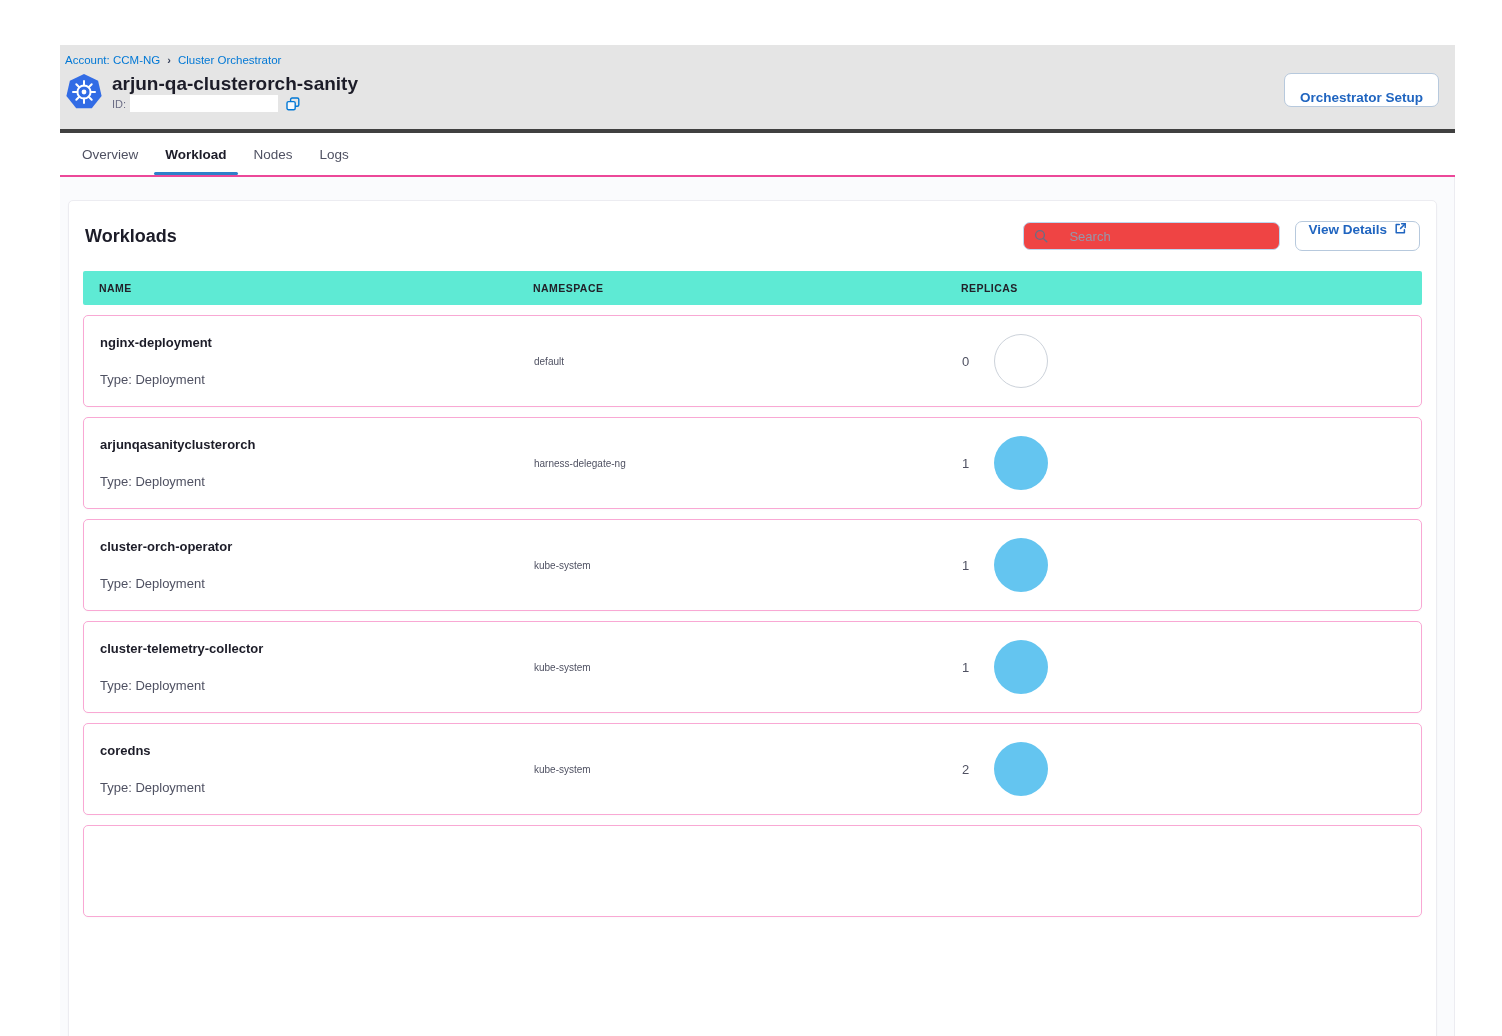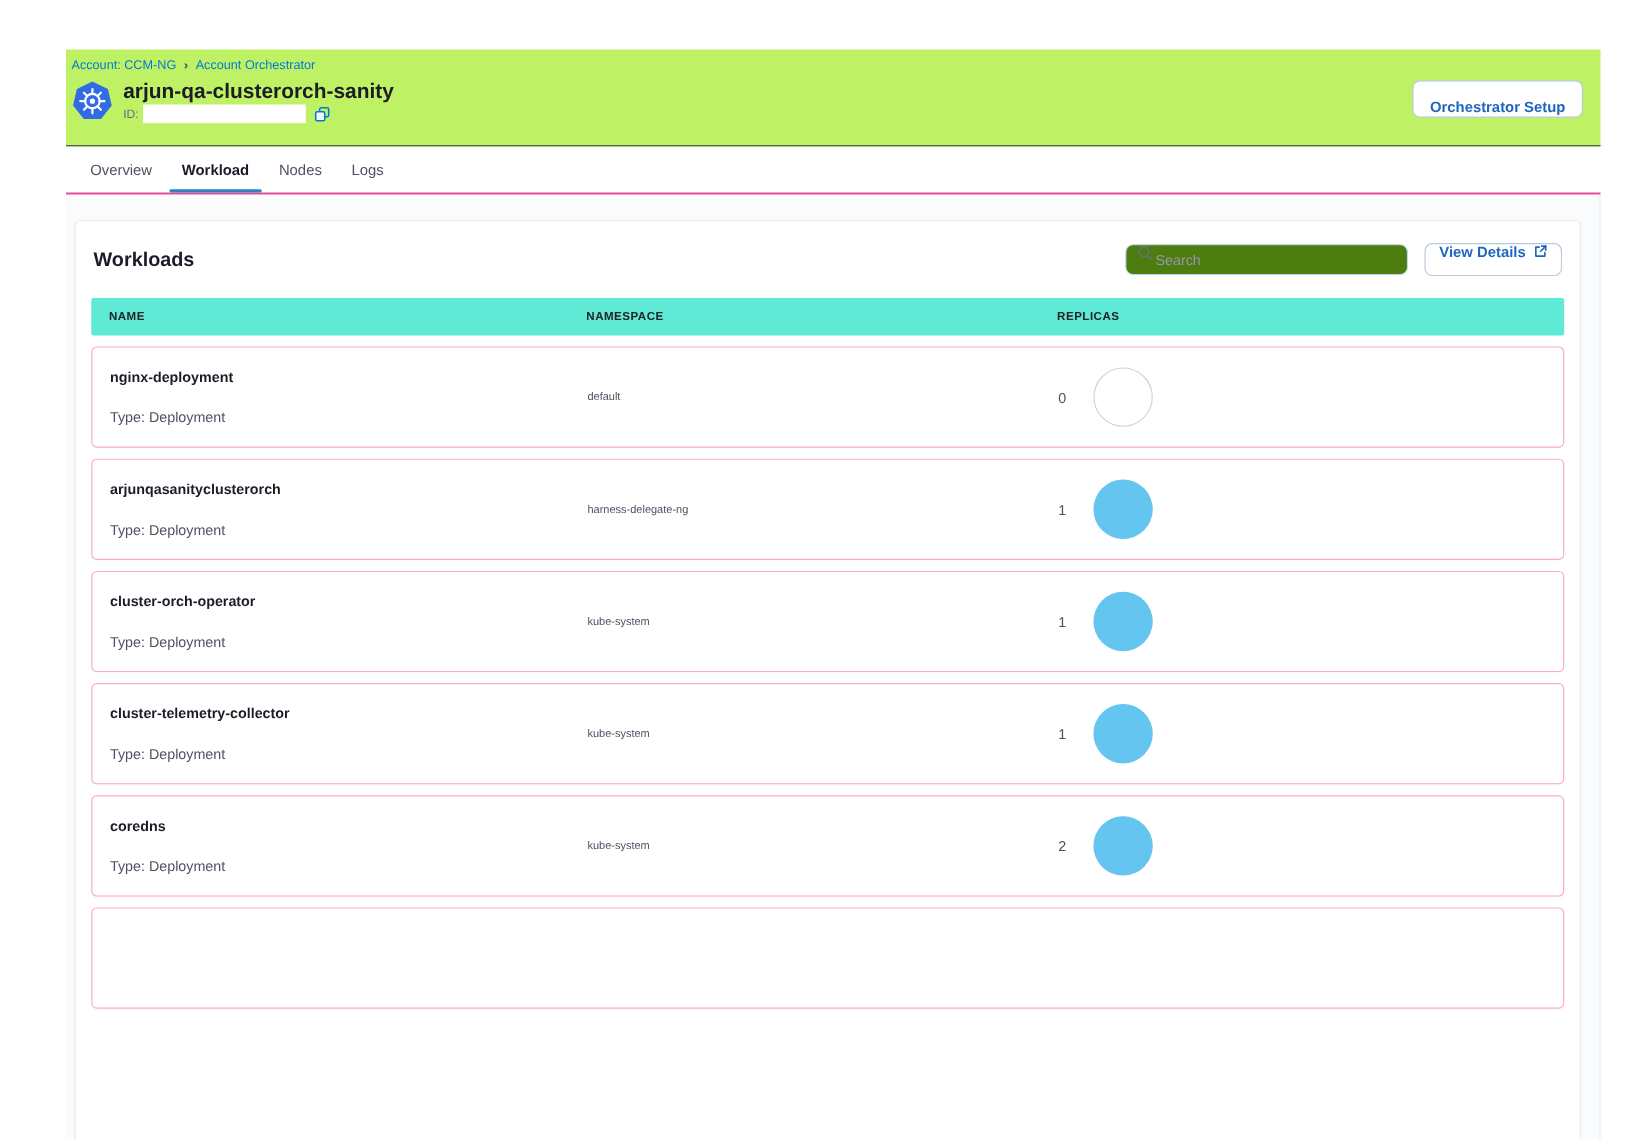--- a/index.html
+++ b/index.html
@@ -7,22 +7,22 @@
   body {
     width:1502px; height:1036px; overflow:hidden; position:relative;
     background:#ffffff;
     font-family:"Liberation Sans", sans-serif;
     color:#1c1c28;
   }
   .content-col { position:absolute; left:60px; top:45px; width:1395px; }
 
   
   .hero {
-    position:relative; height:88px; background:#bef264;
-    border-bottom:1px solid #404040; padding:9px 16px 0 5px;
+    position:relative; height:88px; background:#e5e5e5;
+    border-bottom:4px solid #404040; padding:9px 16px 0 5px;
   }
   .breadcrumb { font-size:11.5px; display:flex; align-items:center; }
   .crumb { color:#0278d5; cursor:pointer; }
   .crumb-sep { color:#36405a; font-weight:700; margin:0 7px; font-size:11px; }
   .hero-main { display:flex; align-items:flex-start; margin-top:7px; }
   .k8s-icon { width:38px; height:38px; flex:0 0 auto; }
   .title-block { margin-left:9px; }
   .page-title { margin:0; font-size:19px; font-weight:700; color:#1c1c28; line-height:22px;text-align:center; }
   .id-line { display:flex; align-items:center; margin-top:0; font-size:11px; color:#6b6d85; }
   .id-redaction { display:inline-block; width:148px; height:17px; background:#ffffff; margin-left:4px; }
@@ -55,22 +55,22 @@
     height:859px; padding:23px 17px 0 8px; overflow:hidden;
   }
   .card {
     background:#ffffff; border:1px solid #ececf1; border-radius:5px;
     height:900px; padding:14px; box-shadow:0 1px 2px rgba(40,41,61,0.03);
   }
   .card-head { display:flex; align-items:center; height:30px; margin:6px 2px 20px 2px; }
   .section-title { margin:0; font-size:18px; font-weight:700; color:#1c1c28; }
   .head-right { margin-left:auto; display:flex; align-items:center; gap:15px; }
   .search-box {
-    width:257px; height:28px; background:#4d7c0f; border:1.5px solid #bcd7f0;
-    border-radius:7px; display:flex; padding:0 10px; gap:0;
+    width:257px; height:28px; background:#ef4444; border:1.5px solid #bcd7f0;
+    border-radius:7px; display:flex; align-items:center; padding:0 10px; gap:19px;
   }
   .search-box input {
     border:none; outline:none; width:100%; font-size:13px; color:#1c1c28; background:transparent;
     font-family:"Liberation Sans", sans-serif;
   }
   .search-box input::placeholder { color:#9597ab; }
   .details-btn {
     height:30px; padding:0 12px; background:#fff; border:1px solid #b7c9dd; border-radius:7px;
     color:#2065c0; font-weight:700; font-size:13.5px; display:flex; gap:7px;
     cursor:pointer; font-family:"Liberation Sans", sans-serif;
@@ -102,21 +102,21 @@
 </style>
 </head>
 <body>
 
 <div class="content-col">
 
   <div class="hero">
     <div class="breadcrumb">
       <span class="crumb">Account: CCM-NG</span>
       <span class="crumb-sep">›</span>
-      <span class="crumb">Account Orchestrator</span>
+      <span class="crumb">Cluster Orchestrator</span>
     </div>
     <div class="hero-main">
       <span class="k8s-icon">
         <svg width="38" height="38" viewBox="0 0 38 38">
           <polygon points="19,1 33.1,7.8 36.6,23 26.8,35.2 11.2,35.2 1.4,23 4.9,7.8" fill="#326ce5"></polygon>
           <g stroke="#ffffff" stroke-width="2" fill="none" stroke-linecap="round">
             <circle cx="19" cy="19" r="6.6"></circle>
             <line x1="19" y1="8" x2="19" y2="12.4"></line>
             <line x1="19" y1="25.6" x2="19" y2="30"></line>
             <line x1="8" y1="19" x2="12.4" y2="19"></line>

